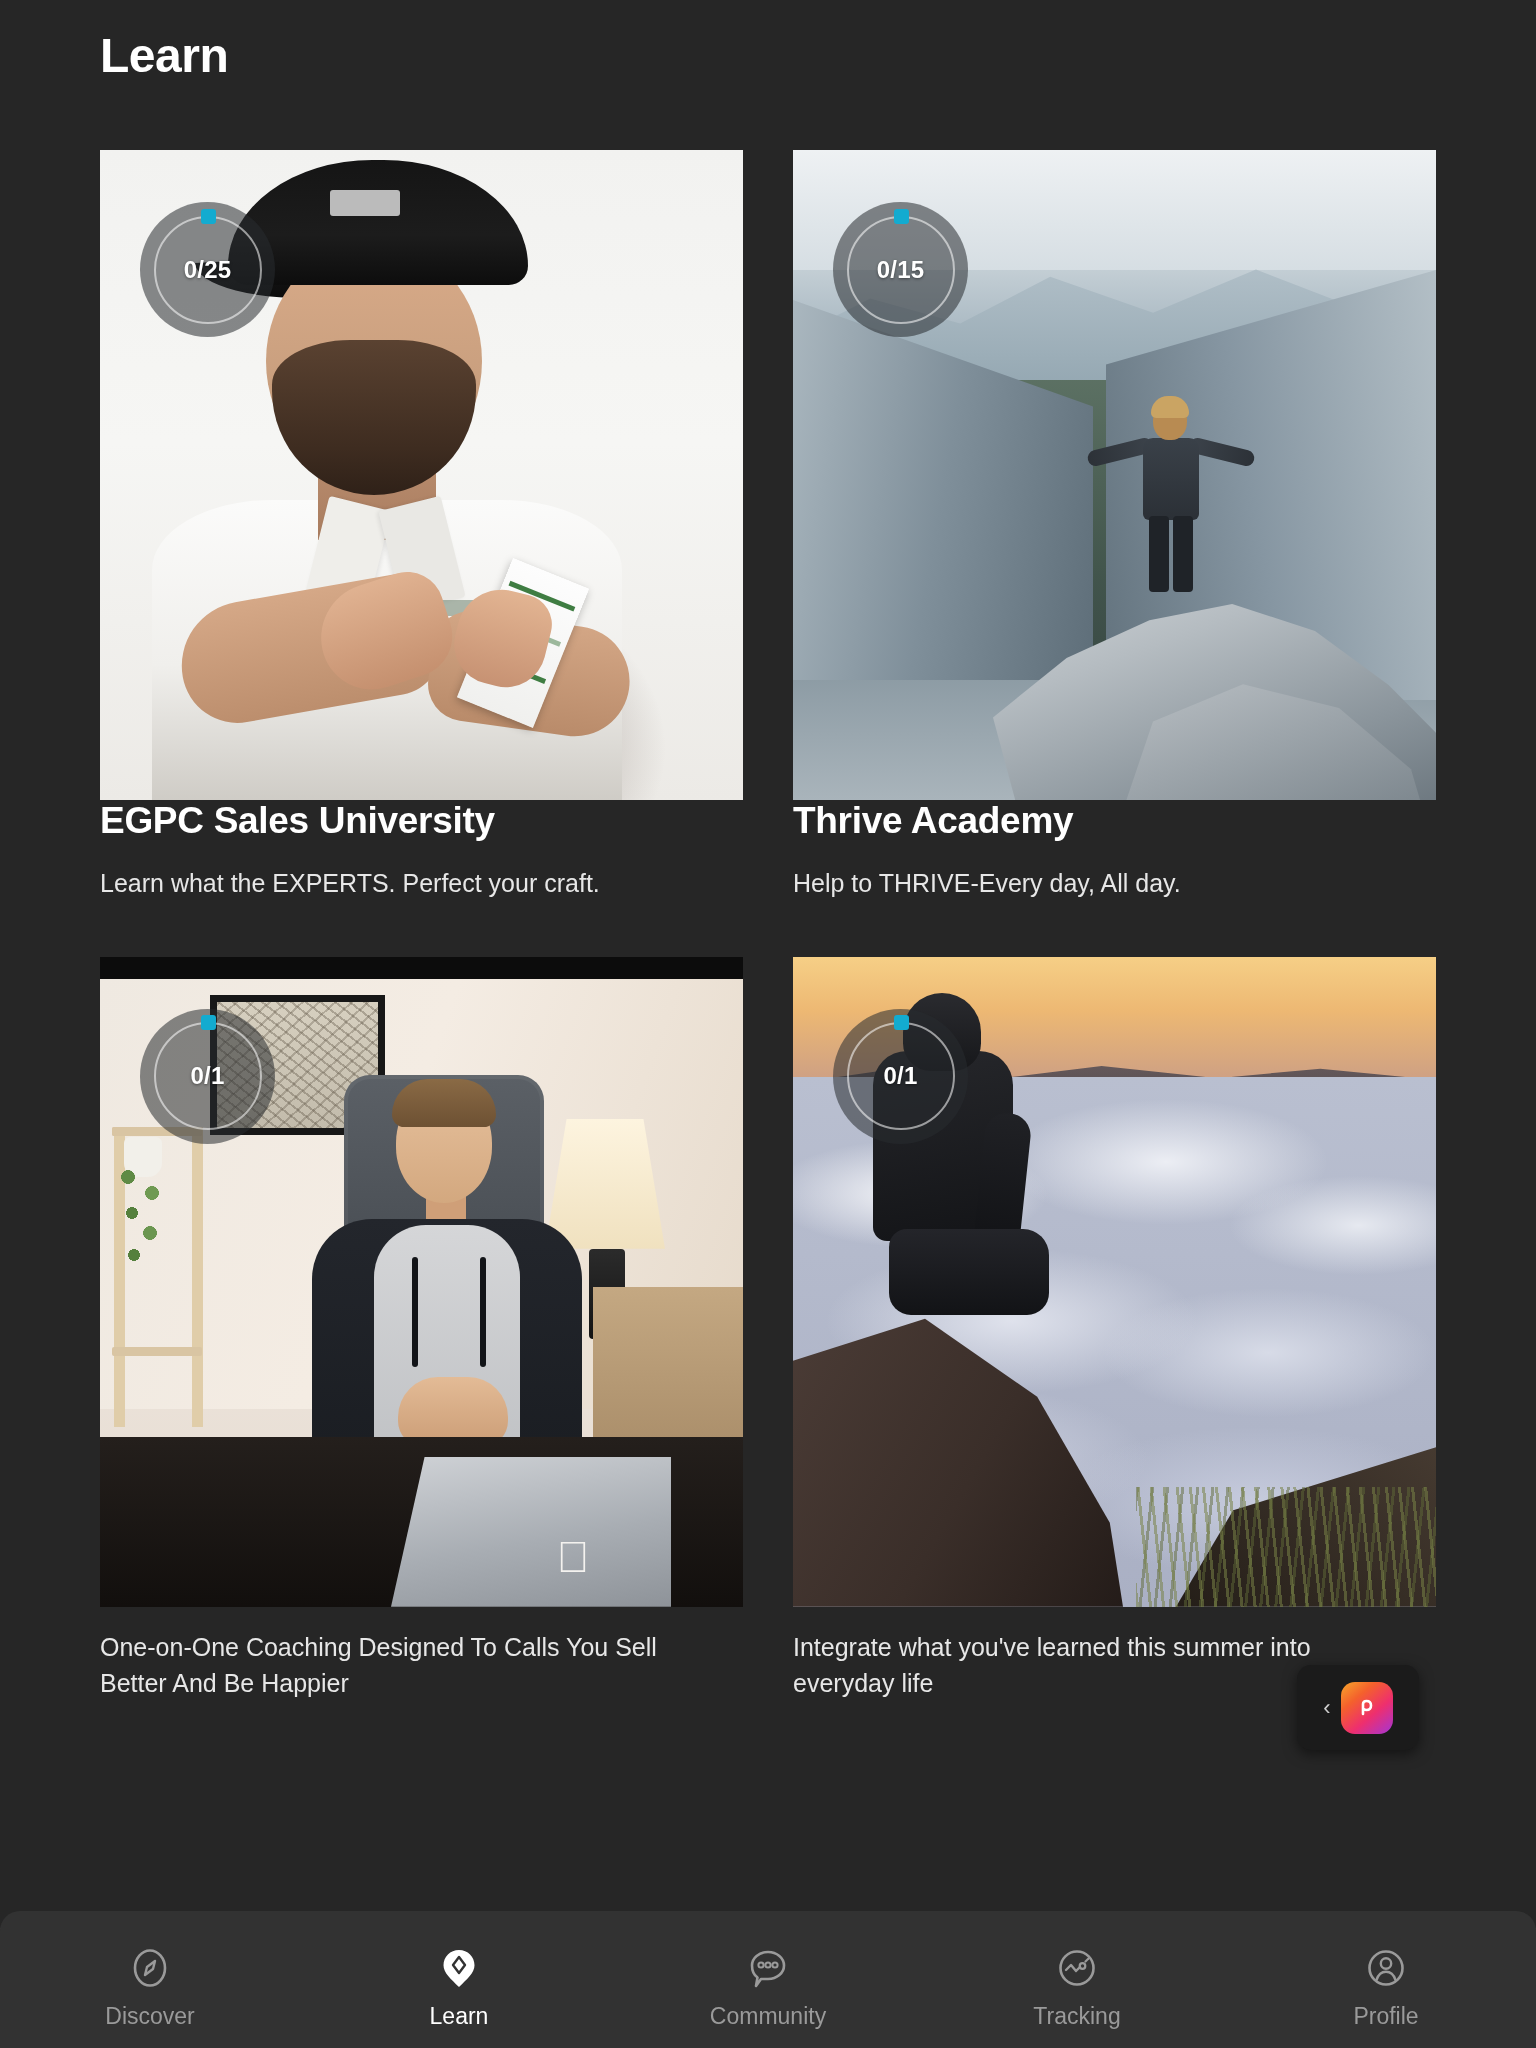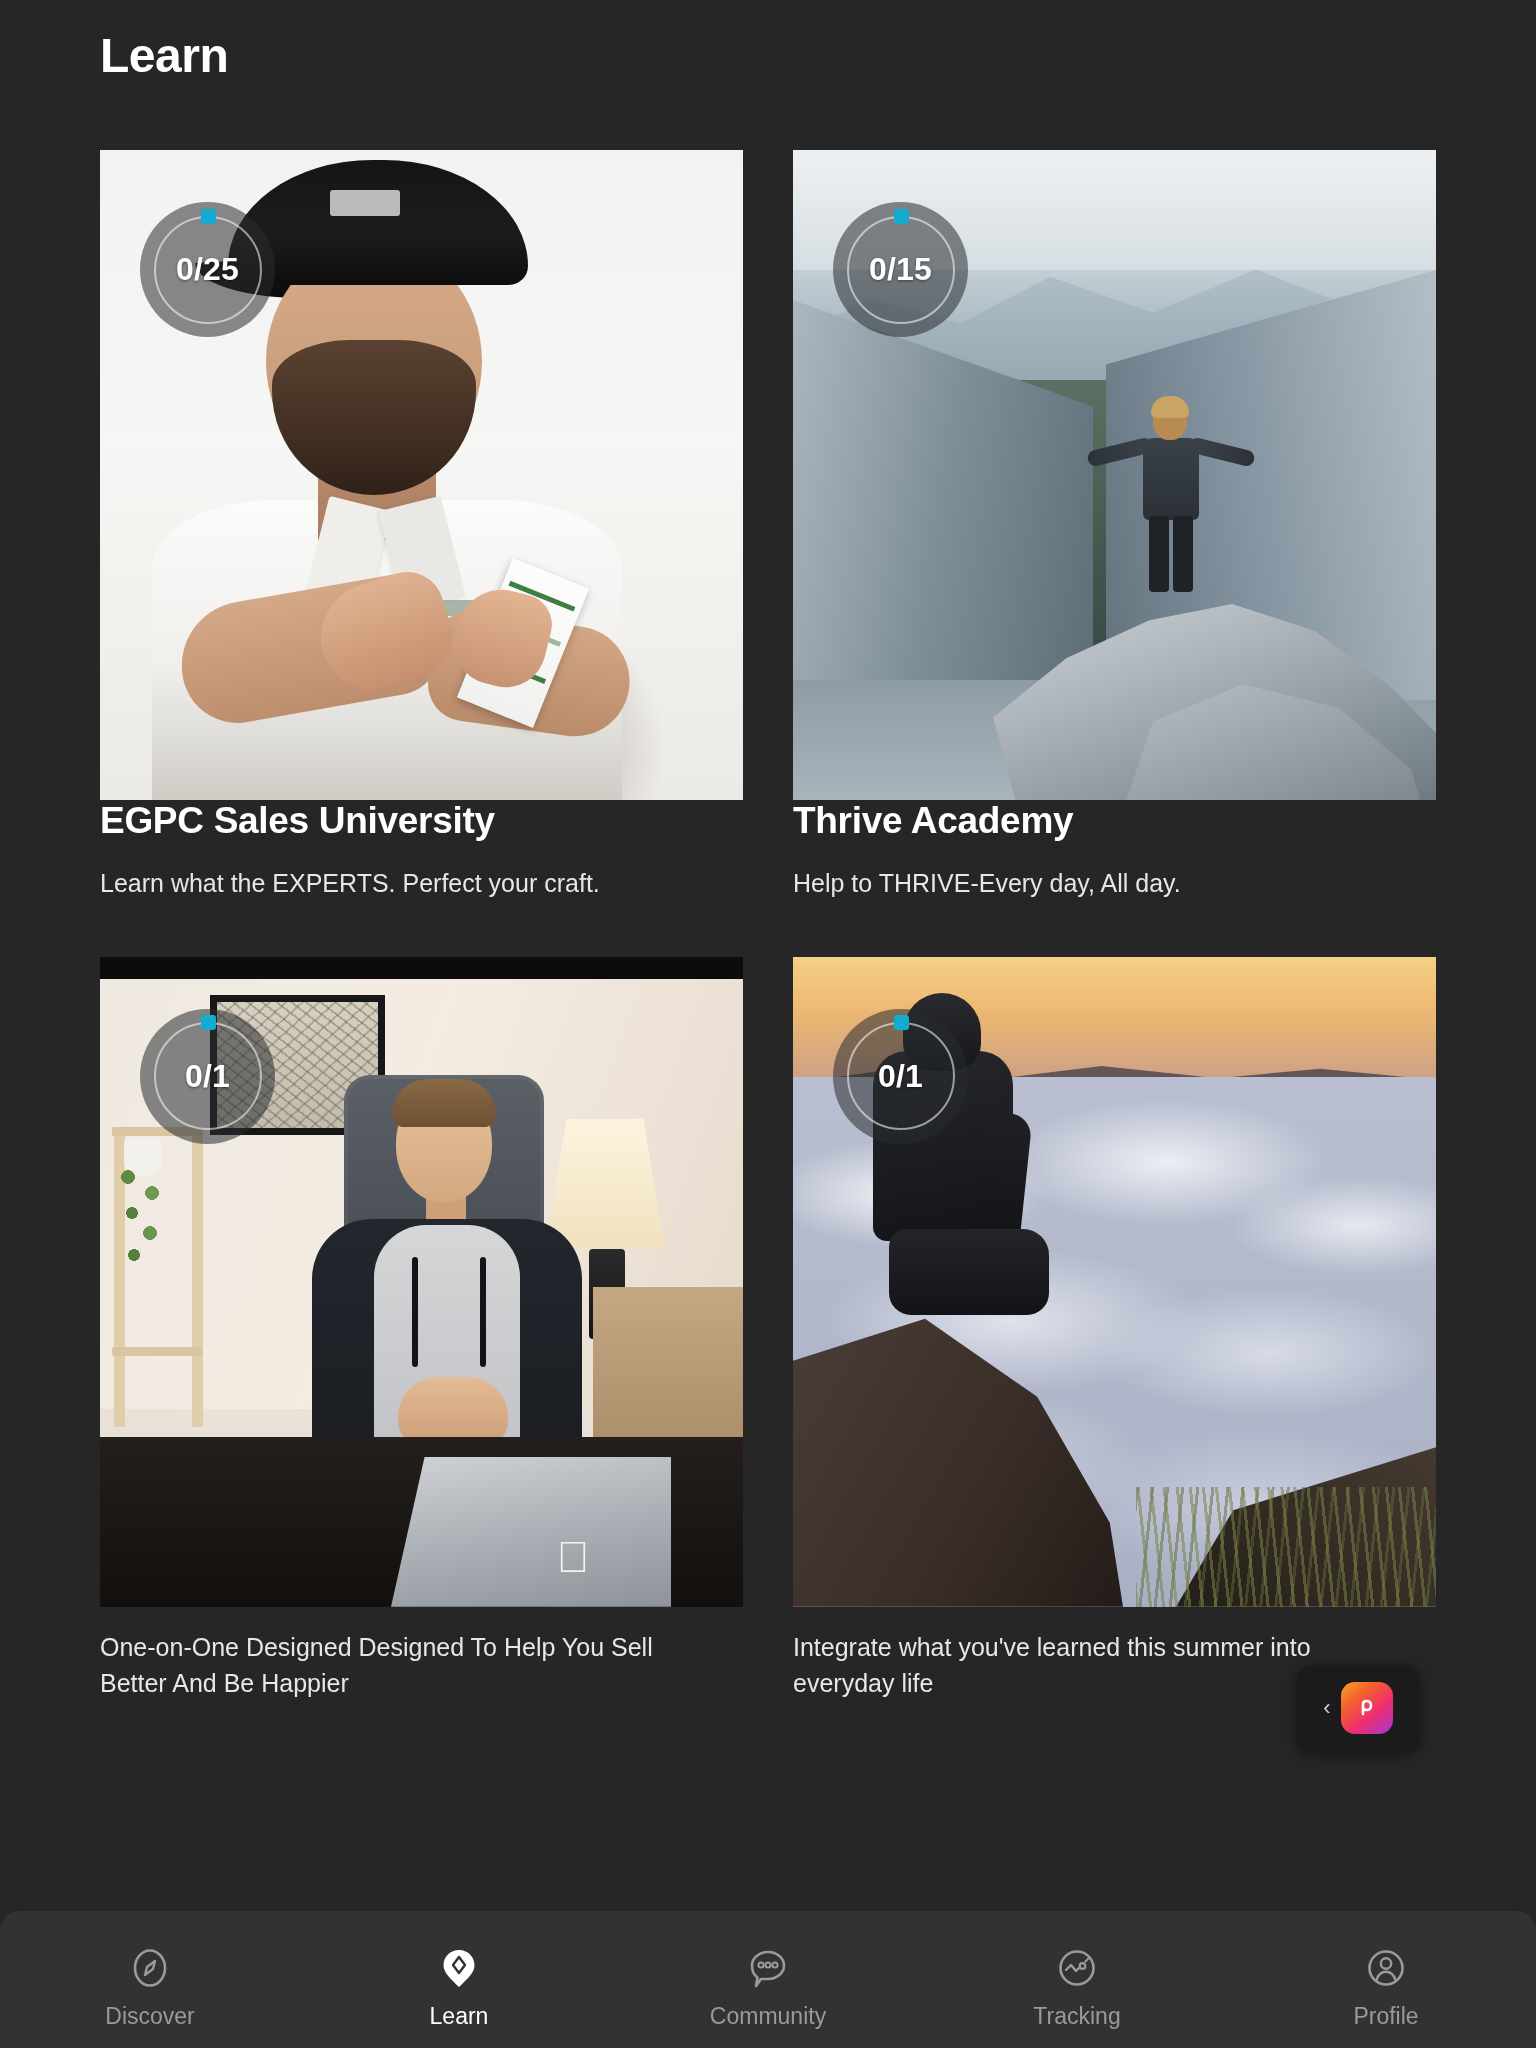--- a/index.html
+++ b/index.html
@@ -348,21 +348,21 @@
     left: 50%; top: 50%;
     width: 15px; height: 15px;
     margin-left: -7px;
     margin-top: -61px;
     background: #13abd0;
     border-radius: 3px;
   }
   .badge .count {
     position: relative;
     color: #ffffff;
-    font-size: 32px;
+    font-size: 24px;
     font-weight: 700;
     letter-spacing: 0.2px;
     z-index: 2;
     text-shadow: 0 1px 3px rgba(0,0,0,.45);
   }
 
   
   .card-title {
     font-size: 37px;
     font-weight: 700;
@@ -553,21 +553,21 @@
           <div class="p3-desk"></div>
           <div class="p3-laptop"></div>
           <div class="p3-apple"></div>
         </div>
         <div class="badge">
           <span class="ring"></span>
           <span class="dot"></span>
           <span class="count">0/1</span>
         </div>
       </div>
-      <div class="card-sub">One-on-One Designed Designed To Help You Sell Better And Be Happier</div>
+      <div class="card-sub">One-on-One Coaching Designed To Calls You Sell Better And Be Happier</div>
     </div>
 
     <div class="card">
       <div class="card-thumb short">
         <div class="photo photo-postsummer">
           <div class="p4-sunband"></div>
           <div class="p4-ridge"></div>
           <div class="p4-clouds"></div>
           <div class="p4-crag"></div>
           <div class="p4-crag2"></div>

